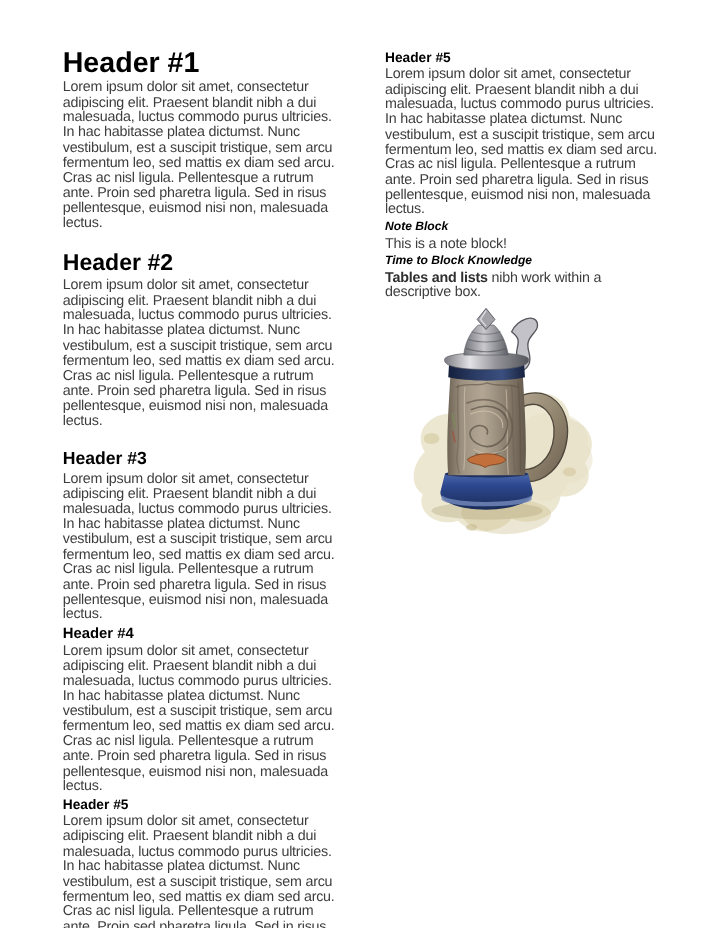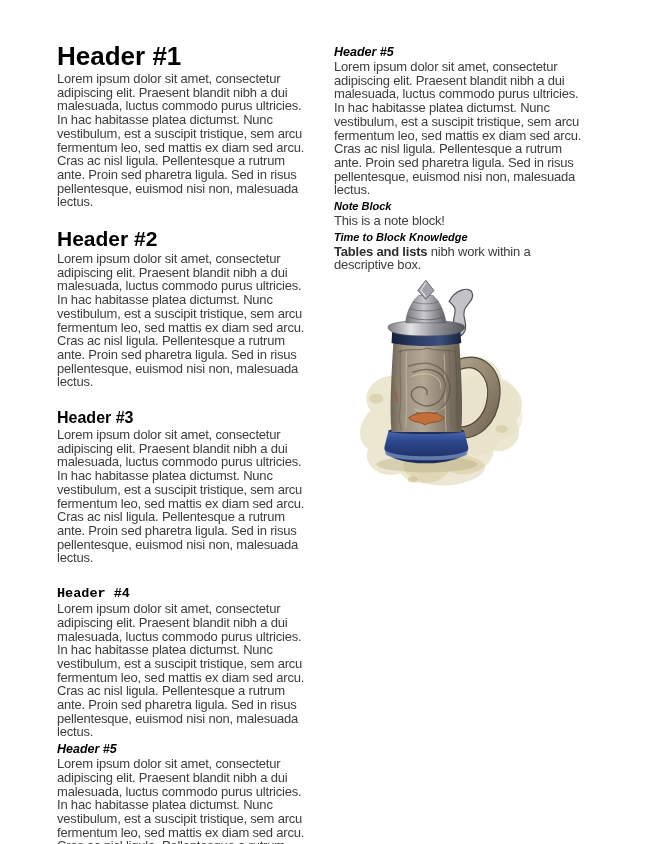--- a/index.html
+++ b/index.html
@@ -5,34 +5,34 @@
   html, body { margin:0; padding:0; }
   body {
     width:652px; height:844px; overflow:hidden;
     background:#ffffff;
     font-family:"Liberation Sans","DejaVu Sans",sans-serif;
     color:#3d3d3d;
   }
   .page {
     box-sizing:border-box;
     width:652px; height:844px;
-    display:flex; gap:19px;
+    display:flex; gap:35px;
     padding:42px 36px 0 57px;
   }
   .col { width:258px; flex:0 0 258px; }
   p.body {
     font-size:13px; line-height:13.7px; letter-spacing:-0.2px;
     margin:0; color:#3d3d3d;
   }
   h1,h2,h3,h4,h5,h6 { color:#000; margin:0; font-weight:bold; }
   h1 { font-size:26px; line-height:28px; margin-bottom:2px; }
   h2 { font-size:21px; line-height:23px; margin-top:18px; margin-bottom:2px; }
   h3 { font-size:16px; line-height:18px; margin-top:20px; margin-bottom:1px; }
-  h4 { font-size:13.5px; line-height:15px; margin-top:21px; margin-bottom:1px;font-family:Liberation Mono, monospace; }
-  h5 { font-size:12.5px; line-height:14px; margin-top:3px; margin-bottom:1px;font-style:italic; }
+  h4 { font-size:13.5px; line-height:15px; margin-top:3px; margin-bottom:1px; }
+  h5 { font-size:12.5px; line-height:14px; margin-top:3px; margin-bottom:1px; }
   h6 { font-size:11px; line-height:13px; margin-top:3px; margin-bottom:1px;font-style:italic; }
   strong { color:#2e2e2e;text-align:center; }
   .illustration {
     width:182px; height:218px;
     margin:7px 0 0 14px;
   }
   .illustration svg { display:block; width:100%; height:100%; }
 </style>
 </head>
 <body>

